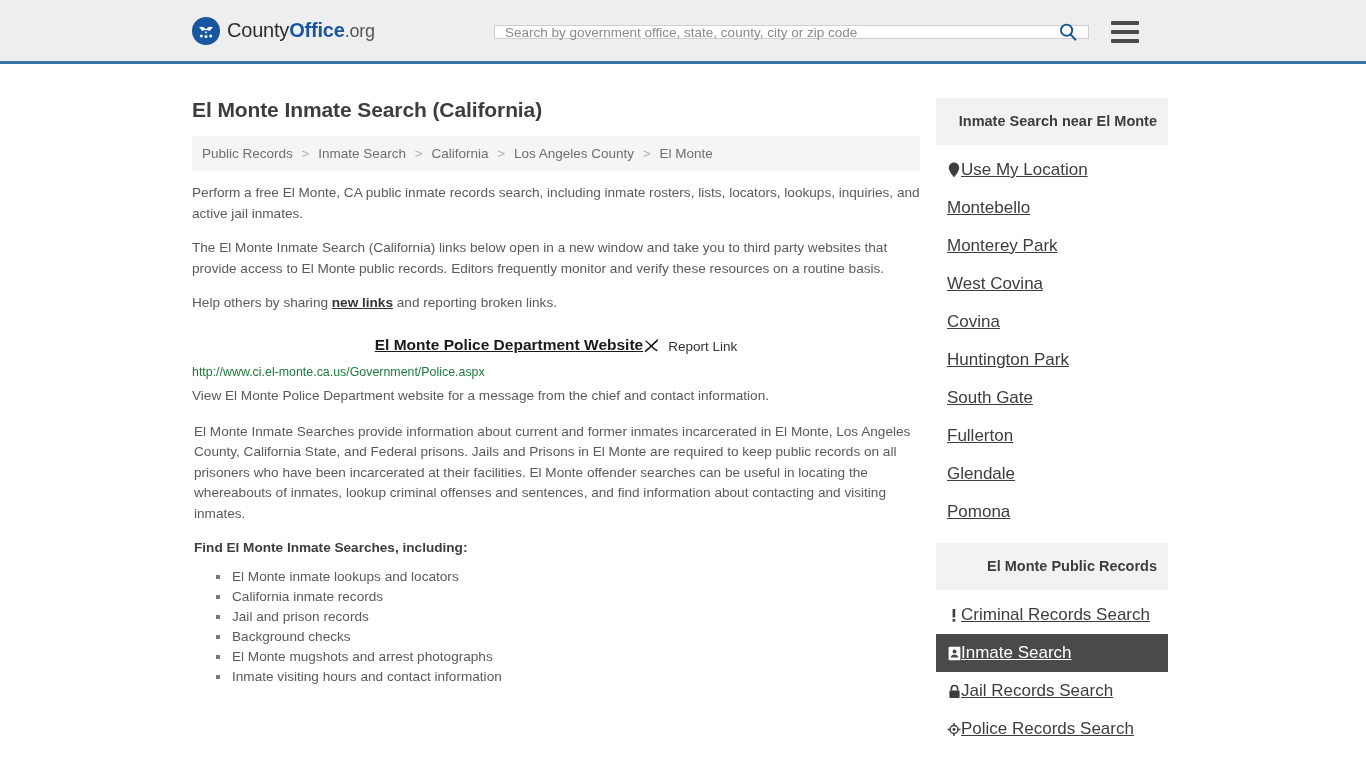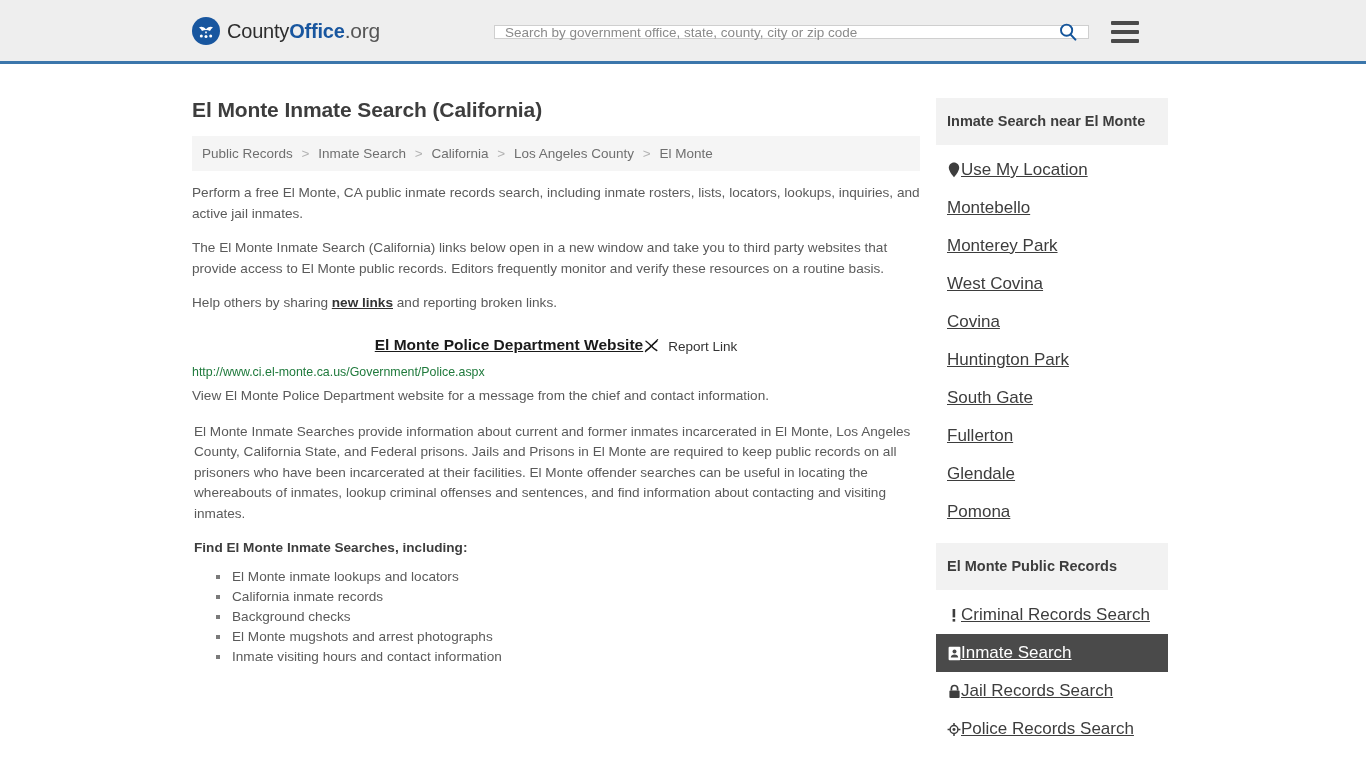--- a/index.html
+++ b/index.html
@@ -35,21 +35,21 @@
     align-items: center; justify-content: center;
     flex: none;
   }
   .logo-text {
     font-size: 20px;
     color: #2d2d2d;
     letter-spacing: -0.2px;
     white-space: nowrap;
   }
   .logo-text .bold { font-weight: bold; color: #18569f; }
-  .logo-text .dotorg { color: #555; font-size: 21px; text-align: center; }
+  .logo-text .dotorg { color: #555; font-size: 18px; text-align: center; }
 
   .search-area {
     position: absolute;
     left: 494px;
     top: 18px;
     width: 645px;
     height: 28px;
     display: flex;
     align-items: center;
   }
@@ -97,21 +97,21 @@
     justify-content: flex-start;
   }
   .content-wrap {
     margin-left: 192px;
     width: 988px;
     display: flex;
     gap: 16px;
     padding-top: 34px;
   }
   .main-col { width: 728px; }
-  .side-col { width: 232px; }
+  .side-col { width: 232px; text-align: right; }
 
   h1.page-title {
     font-size: 21px;
     color: #3d3d3d;
     margin: 0 0 14px 0;
     font-weight: bold;
     letter-spacing: -0.1px;
   }
 
   
@@ -326,20 +326,21 @@
         <div class="result-url">http://www.ci.el-monte.ca.us/Government/Police.aspx</div>
         <div class="result-desc">View El Monte Police Department website for a message from the chief and contact information.</div>
       </div>
 
       <div class="section-body">
         <p class="body-text">El Monte Inmate Searches provide information about current and former inmates incarcerated in El Monte, Los Angeles County, California State, and Federal prisons. Jails and Prisons in El Monte are required to keep public records on all prisoners who have been incarcerated at their facilities. El Monte offender searches can be useful in locating the whereabouts of inmates, lookup criminal offenses and sentences, and find information about contacting and visiting inmates.</p>
         <p class="sub-head">Find El Monte Inmate Searches, including:</p>
         <ul class="feature-list">
           <li>El Monte inmate lookups and locators</li>
           <li>California inmate records</li>
+          <li>Jail and prison records</li>
           <li>Background checks</li>
           <li>El Monte mugshots and arrest photographs</li>
           <li>Inmate visiting hours and contact information</li>
         </ul>
       </div>
     </div>
 
     <div class="side-col">
 
       <div class="side-head">

